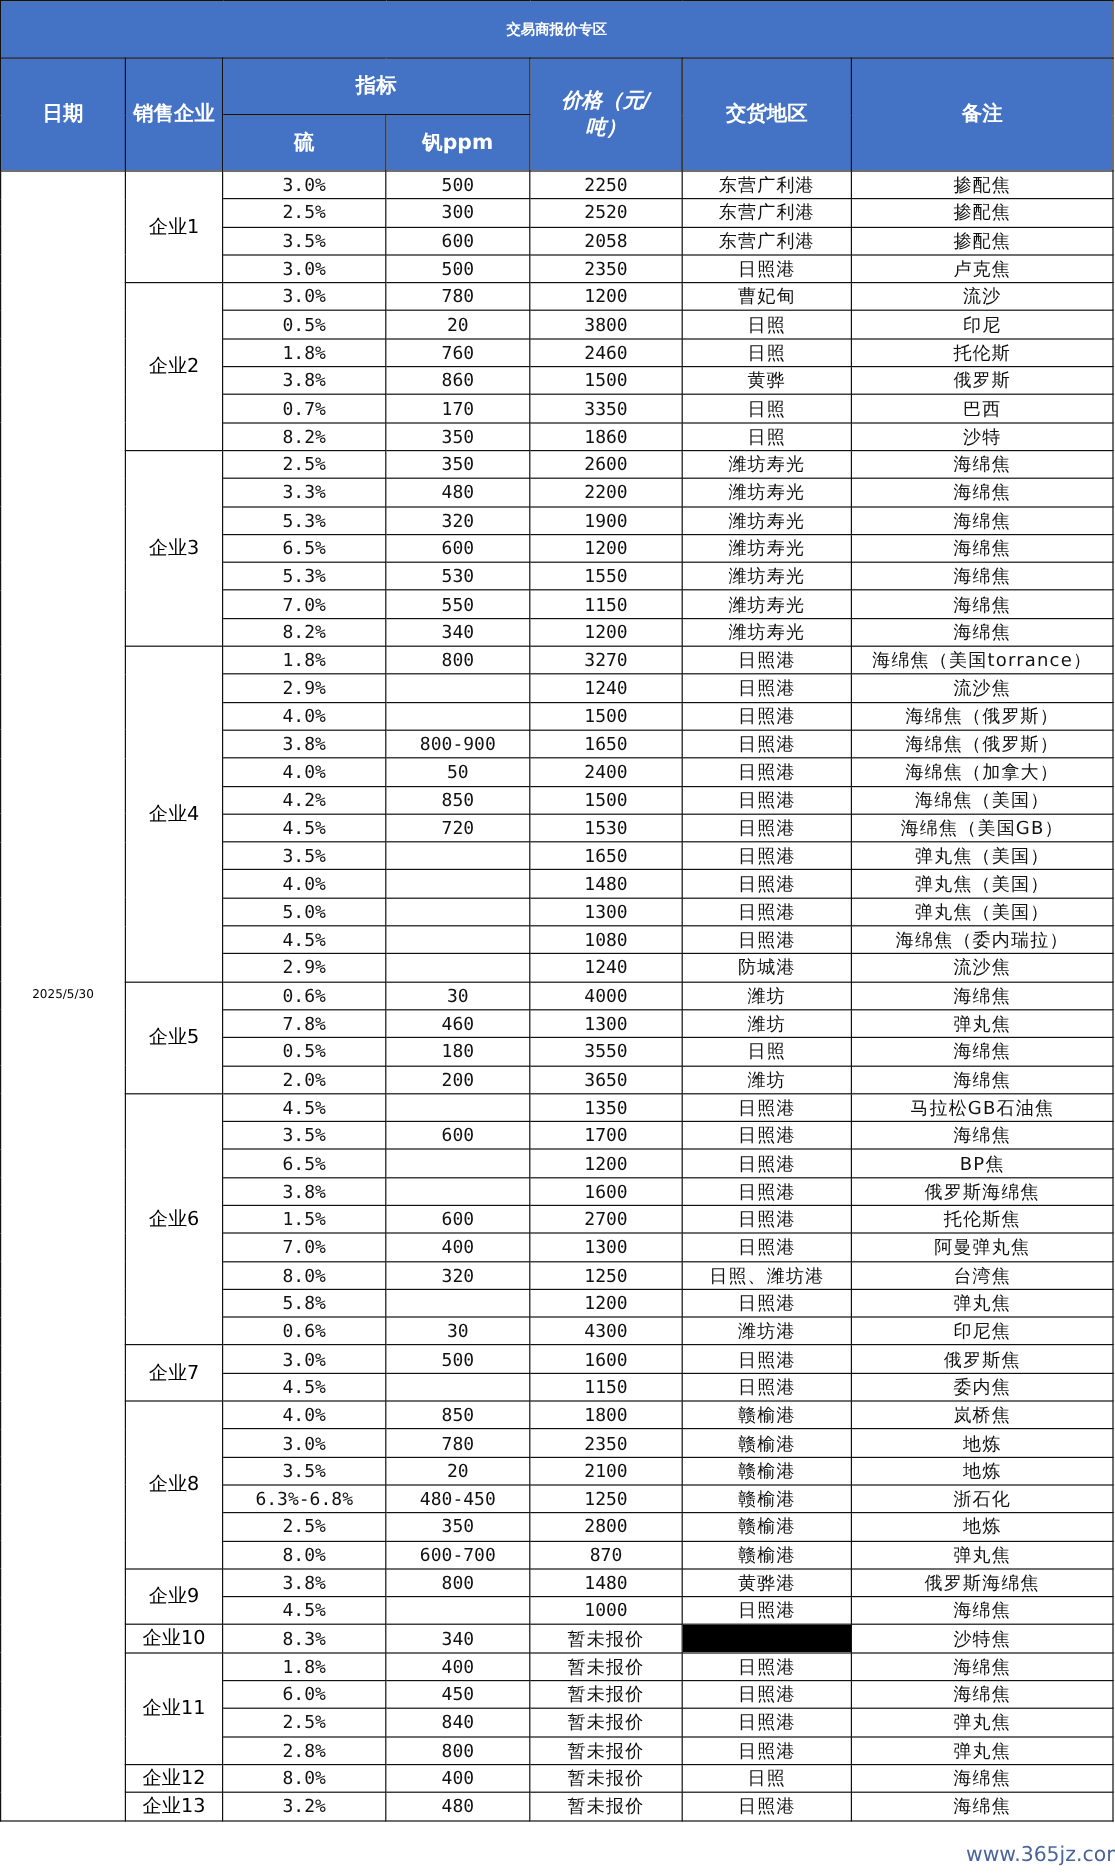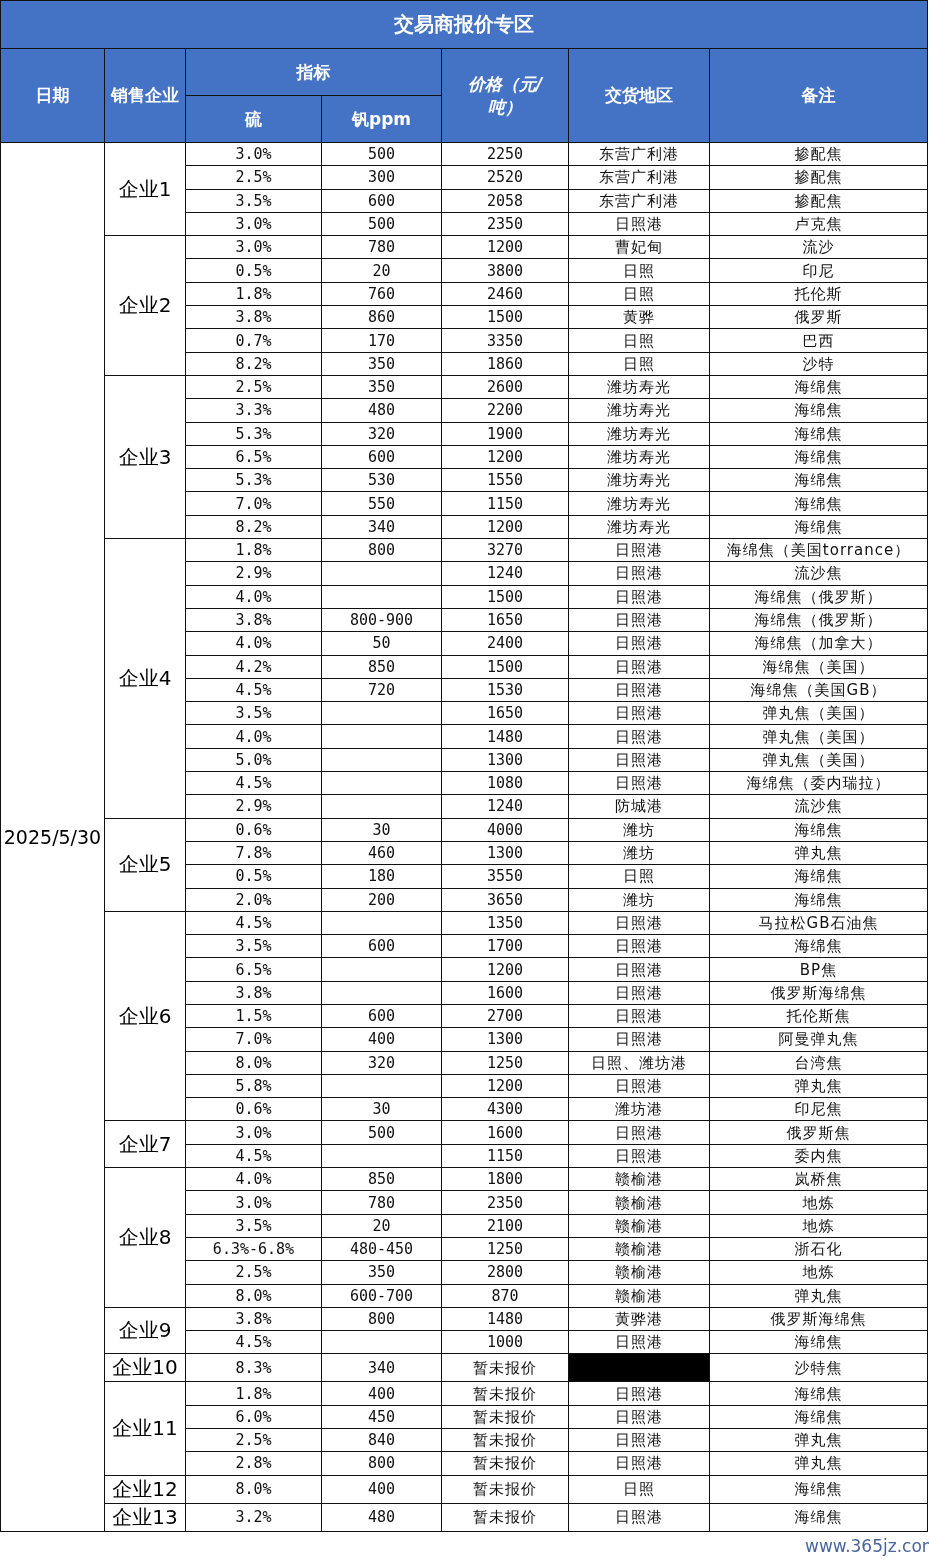--- a/index.html
+++ b/index.html
@@ -15,43 +15,43 @@
     text-align: center;
     vertical-align: middle;
     padding: 0;
     overflow: hidden;
     white-space: nowrap;
   }
   .title-cell {
     background: #4472c4;
     color: #ffffff;
     font-weight: bold;
-    font-size: 20px;
+    font-size: 12px;
     height: 47px;
   }
   .hdr {
     background: #4472c4;
     color: #ffffff;
     font-weight: bold;
     font-size: 17px;
     line-height: 23px;
   }
   .hdr.top { height: 46px; }
   .hdr.sub { height: 46px; }
   .hdr.wrap { white-space: normal; }
   td.d {
     height: 22.3px;
     font-size: 15px;
     color: #111;
     font-family: "DejaVu Sans Mono", "Liberation Mono", monospace;
     line-height: 22px;
   }
   td.d.cjk { font-family: "DejaVu Sans", "Liberation Sans", sans-serif; letter-spacing: 1px; }
-  td.company { font-size: 20px; font-family: "DejaVu Sans", "Liberation Sans", sans-serif; }
-  td.date { font-size: 19px; font-family: "DejaVu Sans", "Liberation Sans", sans-serif; }
+  td.company { font-size: 16px; font-family: "DejaVu Sans", "Liberation Sans", sans-serif; }
+  td.date { font-size: 10px; font-family: "DejaVu Sans", "Liberation Sans", sans-serif; }
   td.black { background: #000000; }
   .watermark {
     position: absolute;
     left: 805px; top: 1536px;
     font-size: 17px;
     color: #2a4a8a;
     font-family: "DejaVu Sans", "Liberation Sans", sans-serif;
     opacity: 0.85;
     pointer-events: none;
   }

